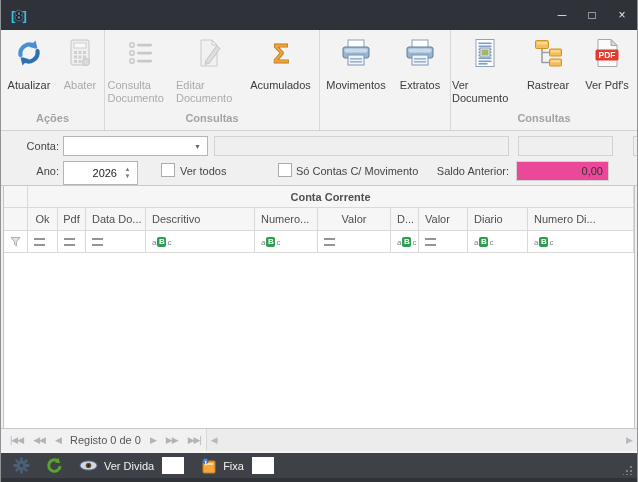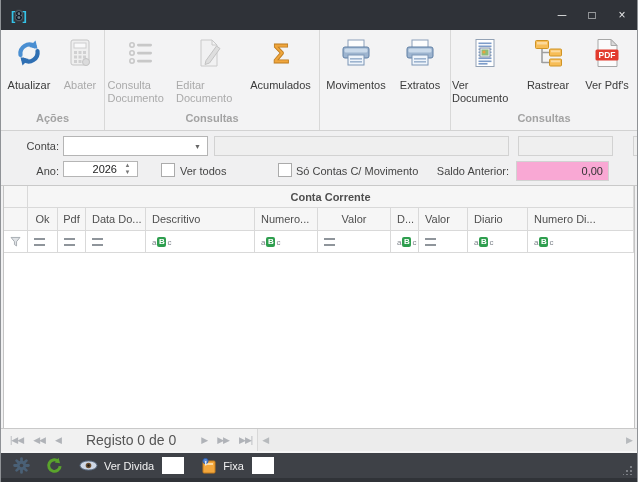--- a/index.html
+++ b/index.html
@@ -28,27 +28,27 @@
   .rbtn.disabled .rlabel { color:#aaaaaa; }
   .rbtn.disabled svg { opacity:.55; }
   .rcaption { height:22px; text-align:center; color:#a3a3a3; font-weight:bold; line-height:20px; }
 
   
   .formbar { height:55px; background:#f0f0f1; position:relative; flex:none; border-bottom:1px solid #c9c9c9; }
   .flabel { position:absolute; height:20px; line-height:20px; text-align:right; color:#454545; }
   .combo { position:absolute; top:5px; left:62px; width:145px; height:20px; background:#fff; border:1px solid #b5b5b5; display:flex; align-items:center; }
   .combo .arrow { margin-left:auto; margin-right:6px; font-size:7px; color:#666; }
   .rofield { position:absolute; top:5px; height:20px; background:#efefef; border:1px solid #d2d2d2; }
-  .spinbox { position:absolute; top:30px; left:62px; width:75px; height:16px; background:#fff; border:1px solid #b5b5b5; display:flex; align-items:stretch; }
+  .spinbox { position:absolute; top:30px; left:62px; width:75px; height:24px; background:#fff; border:1px solid #b5b5b5; display:flex; align-items:stretch; }
   .spinbox input { border:none; outline:none; width:56px; text-align:right; padding-right:3px; font:inherit; color:#222; background:transparent; }
   .spinner { width:15px; display:flex; flex-direction:column; align-items:center; justify-content:center; color:#777; }
   .spinner span { font-size:6px; line-height:7px; }
   .checkbox { position:absolute; top:32px; width:14px; height:14px; background:#fff; border:1px solid #ababab; }
   .cblabel { position:absolute; top:30px; height:20px; line-height:20px; color:#454545; }
-  .saldofield { position:absolute; top:30px; left:515px; width:93px; height:20px; background:#f9a8d4; border:1px solid #d2d2d2; text-align:right; line-height:18px; padding-right:5px; color:#333; }
+  .saldofield { position:absolute; top:30px; left:515px; width:93px; height:20px; background:#ec4899; border:1px solid #d2d2d2; text-align:right; line-height:18px; padding-right:5px; color:#333; }
 
   
   .grid { flex:1; display:flex; flex-direction:column; background:#fff; border-left:1px solid #c4c4c4; border-right:1px solid #c4c4c4; margin:0 2px; }
   .grow { display:flex; flex:none; background:#f6f6f6; border-bottom:1px solid #d9d9d9; }
   .gcell { border-right:1px solid #d9d9d9; display:flex; align-items:center; color:#4f4f4f; overflow:hidden; white-space:nowrap; padding-left:6px; }
   .gcell.center { justify-content:center; padding-left:0; }
   .band { height:22px;font-weight:bold; }
   .band .bandtitle { flex:1; justify-content:center; padding-left:0; }
   .heads { height:23px; }
   .filters { height:22px; background:#fff; }
@@ -57,21 +57,21 @@
   .c4{width:109px;flex:none}.c5{width:63px;flex:none}.c6{width:73px;flex:none}.c7{width:28px;flex:none}
   .c8{width:49px;flex:none}.c9{width:60px;flex:none}.c10{flex:1}
   .f-eq { display:inline-block; width:11px; height:8px; border-top:2px solid #8f959b; border-bottom:2px solid #8f959b; }
   .f-abc { display:inline-flex; align-items:flex-end; gap:1px; font-size:8px; color:#7d838a; font-style:normal; }
   .f-abc i { font-style:normal; }
   .f-abc b { display:inline-flex; width:9px; height:10px; background:#2e9e4e; color:#fff; border-radius:2px; align-items:center; justify-content:center; font-size:8px; }
 
   
   .navrow { height:23px; background:#f1f1f1; border-top:1px solid #c9c9c9; display:flex; align-items:center; flex:none; }
   .navbtn { color:#b0b3b8; font-size:9px; padding:0 5px; letter-spacing:-1px; }
-  .navtext { color:#555; margin:0 20px; font-size:14px; }
+  .navtext { color:#555; margin:0 4px; font-size:11px; }
   .scrolltrack { flex:1; align-self:stretch; background:#ececec; border-left:1px solid #d8d8d8; display:flex; align-items:center; justify-content:space-between; padding:0 4px; }
   .scrollarrow { color:#b7babd; font-size:9px; }
   .gap { height:2px; background:#f5f5f5; flex:none; }
 
   
   .statusbar { height:25px; background:#3e4147; display:flex; align-items:center; color:#fff; flex:none; position:relative; }
   .sb-item { display:flex; align-items:center; }
   .sb-check { width:22px; height:17px; background:#fff; border:1px solid #fff; margin-left:8px; }
   .sb-label { color:#f2f2f2; font-size:11px; margin-left:6px; }
   .grip { position:absolute; right:4px; bottom:3px; width:10px; height:10px;

